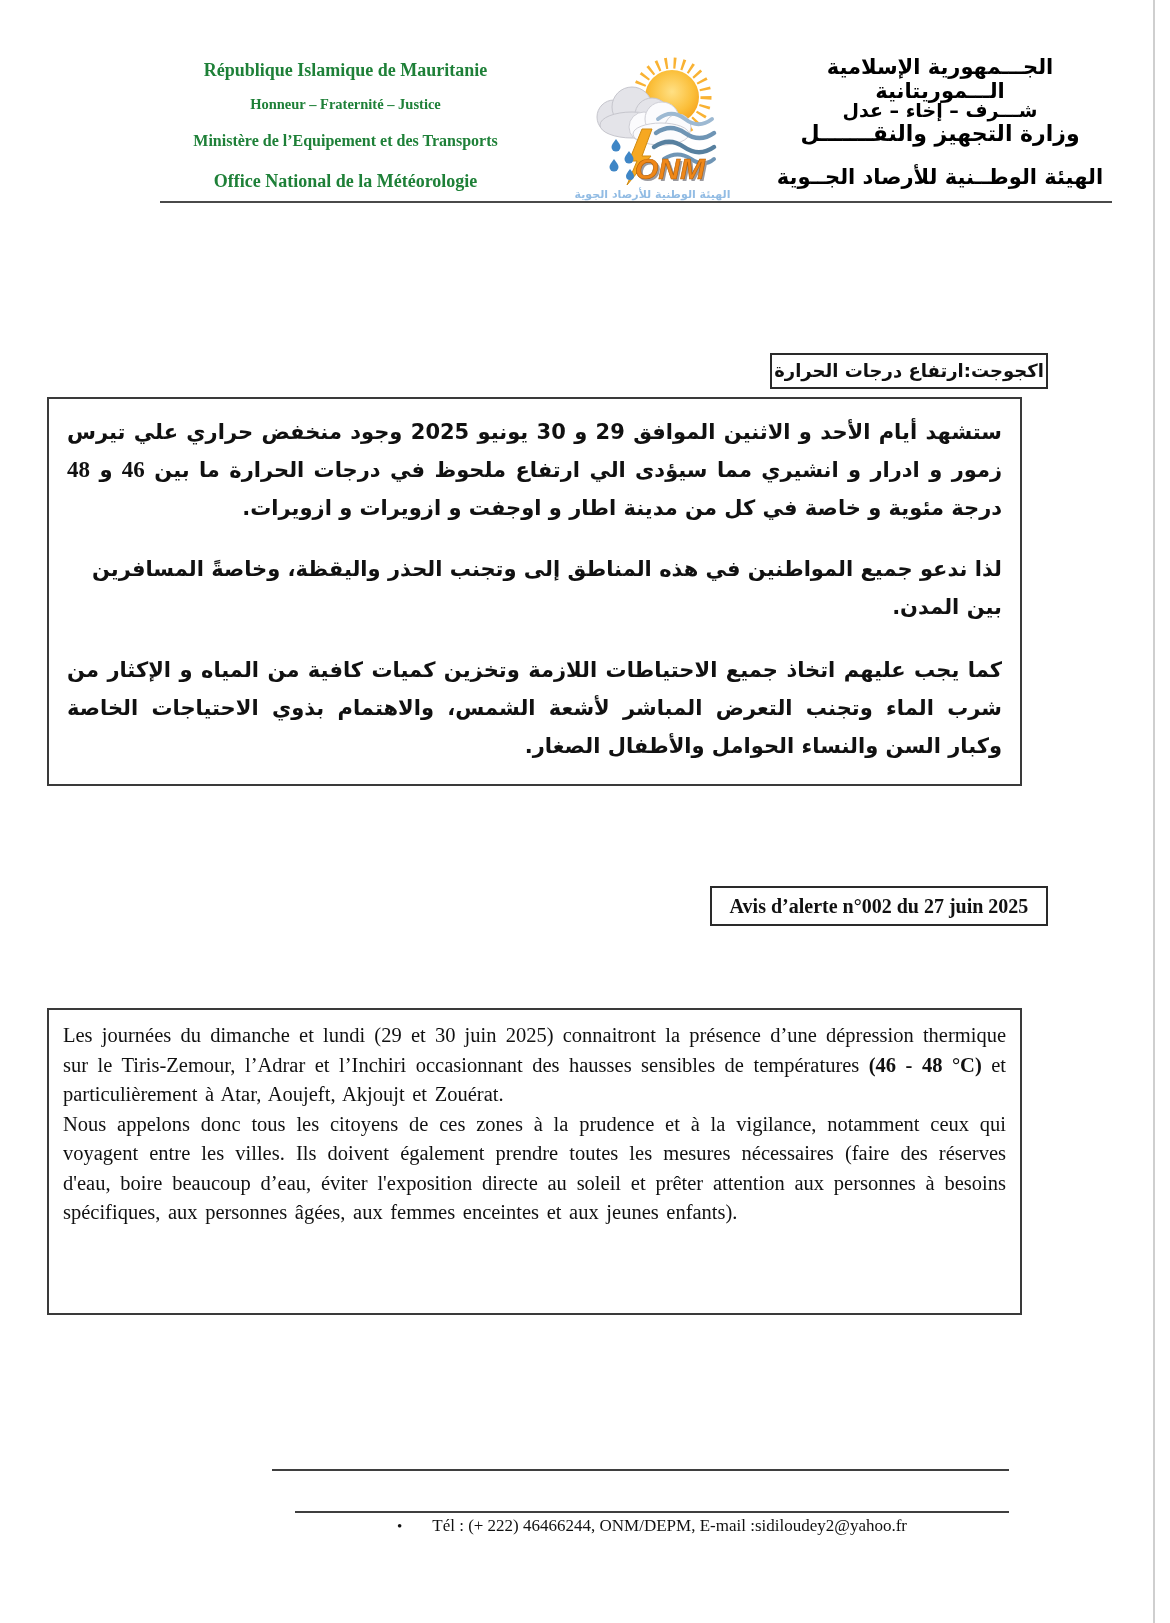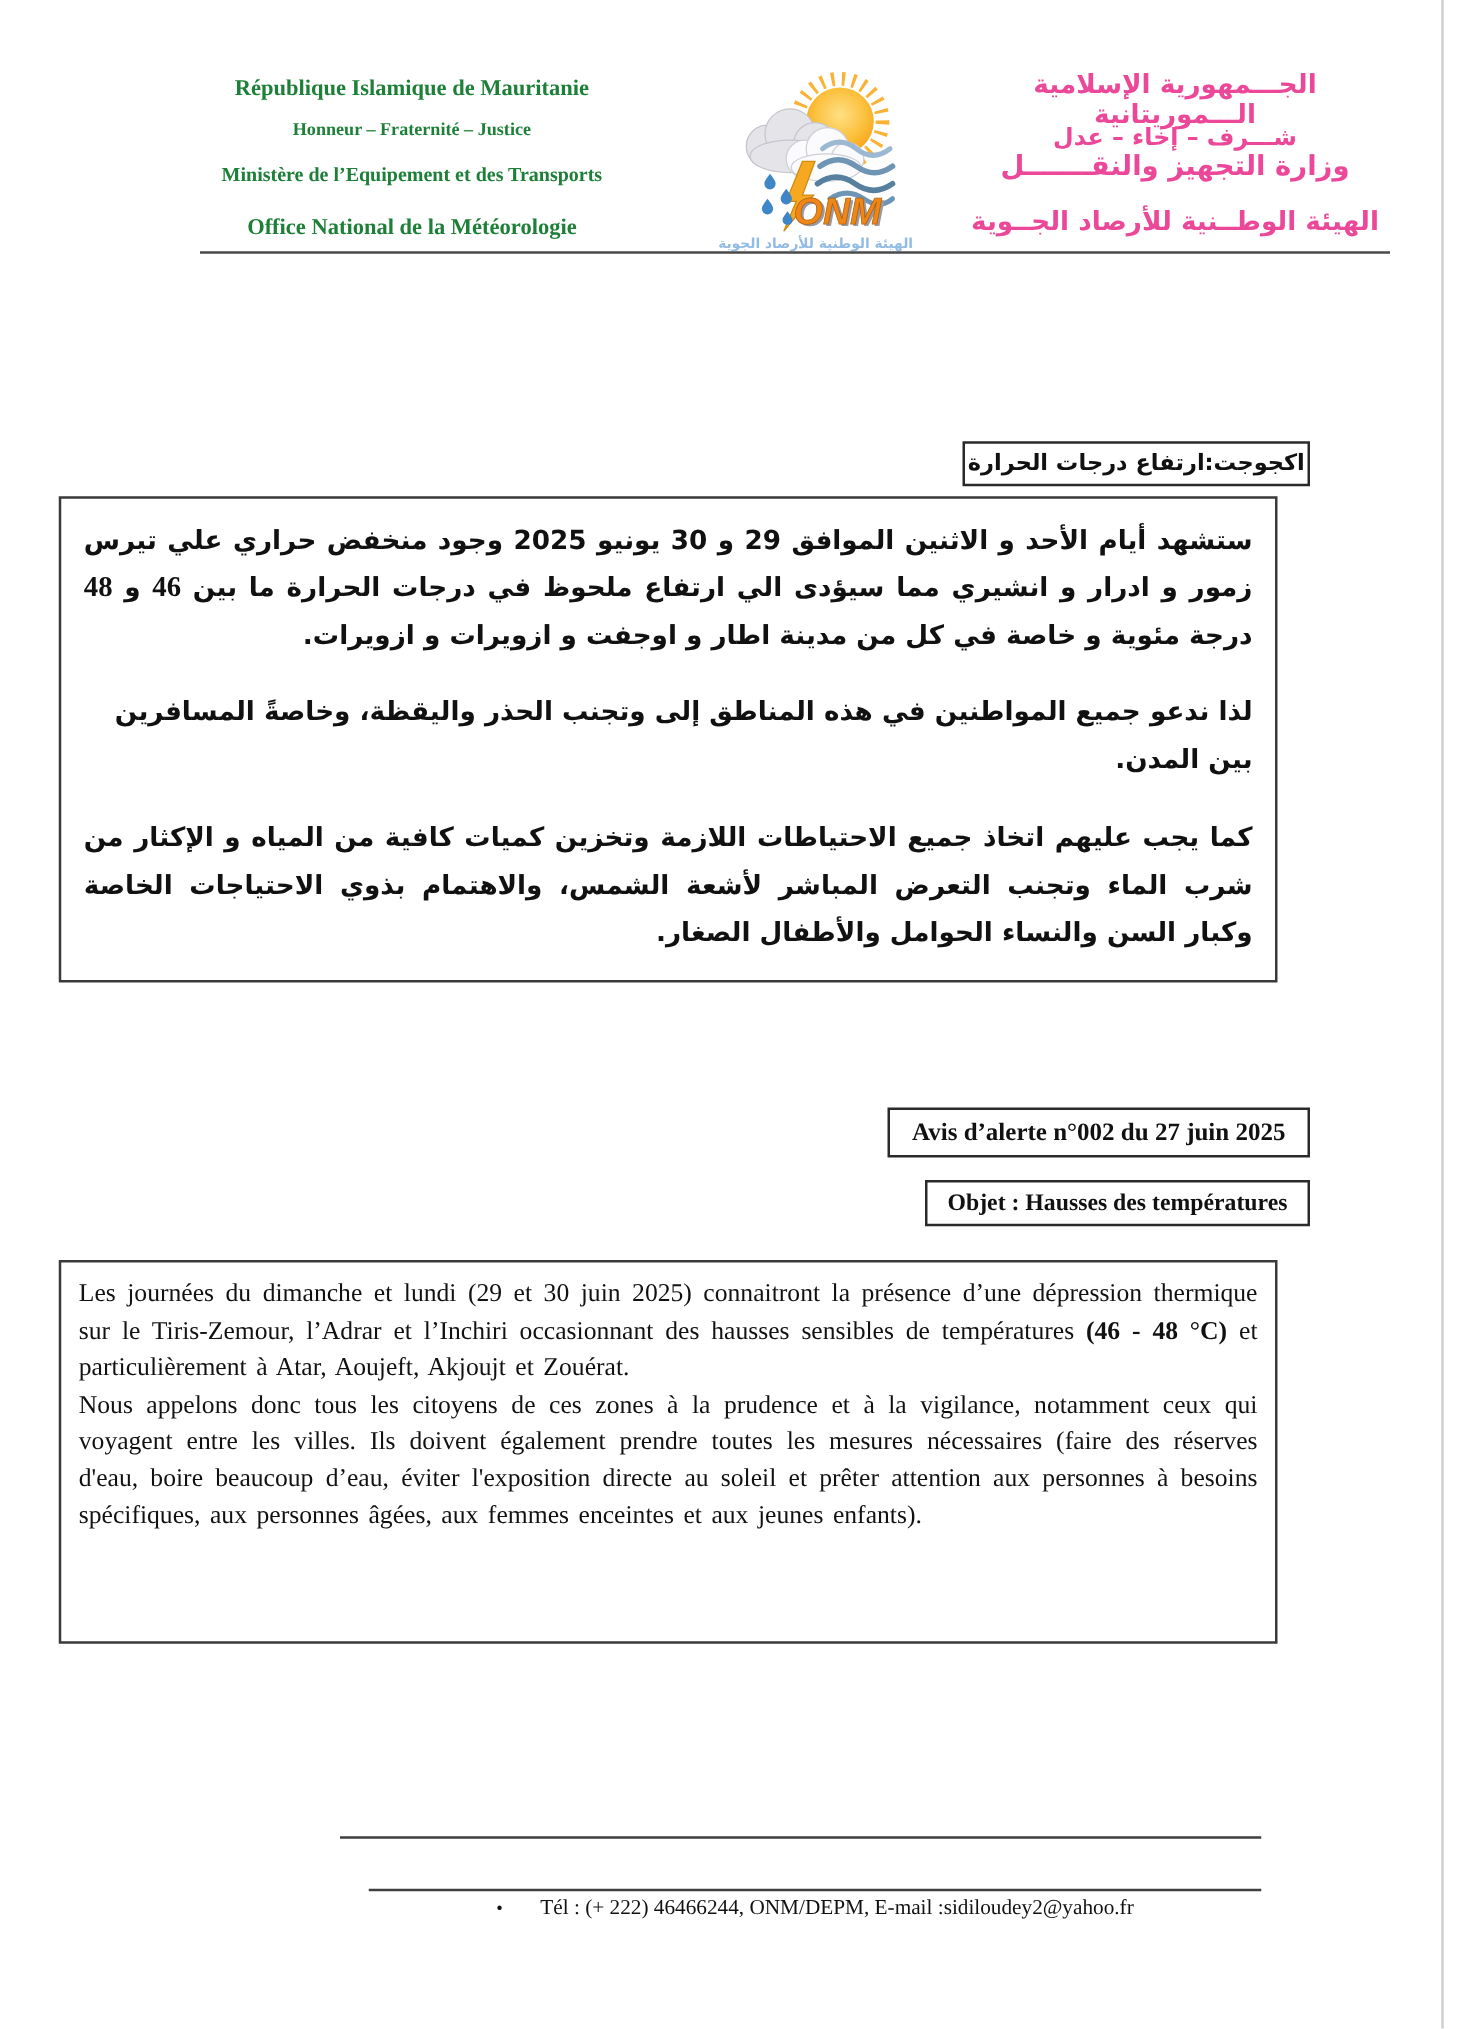--- a/index.html
+++ b/index.html
@@ -1,24 +1,24 @@
 <!DOCTYPE html>
 <html lang="fr"><head>
 <meta charset="utf-8">
 <style>
   html,body{margin:0;padding:0;background:#ffffff;}
   .page{position:relative;width:1170px;height:1623px;background:#ffffff;overflow:hidden;
         font-family:"Liberation Serif","DejaVu Serif",serif;color:#111;}
   
-  .hl{position:absolute;left:132px;width:395px;text-align:center;color:#1e8038;font-weight:bold;}
+  .hl{position:absolute;left:148px;width:395px;text-align:center;color:#1e8038;font-weight:bold;}
   .hl1{top:60px;font-size:18px;}
   .hl2{top:96px;font-size:14.5px;}
   .hl3{top:132px;font-size:16px;}
   .hl4{top:171px;font-size:18px;}
-  .hr-ar{position:absolute;left:765px;width:350px;text-align:center;color:#ec4899;font-weight:bold;
+  .hr-ar{position:absolute;left:765px;width:350px;text-align:center;color:#000000;font-weight:bold;
          direction:rtl;font-family:"DejaVu Sans",sans-serif;}
   .hr1{top:55px;font-size:21px;}
   .hr2{top:99px;font-size:19px;}
   .hr3{top:121px;font-size:22px;}
   .hr4{top:165px;font-size:21px;}
   .header-rule{position:absolute;top:201px;left:160px;width:952px;height:2px;background:#4a4a4a;}
   
   .logo-wrap{position:absolute;left:572px;top:57px;width:160px;height:130px;}
   .logo-caption{position:absolute;left:560px;top:188px;width:185px;text-align:center;
                 font-size:11px;color:#92bce4;direction:rtl;font-family:"DejaVu Sans",sans-serif;font-weight:bold;}
@@ -119,21 +119,20 @@
   <div class="lbl-box subj-box">اكجوجت:ارتفاع درجات الحرارة</div>
 
   <div class="body-box ar-box">
     <p><span>ستشهد أيام الأحد و الاثنين الموافق 29 و 30 يونيو 2025 وجود منخفض حراري علي تيرس زمور و ادرار و انشيري مما سيؤدى الي ارتفاع ملحوظ في درجات الحرارة ما بين </span><span class="big-num">46</span><span> و </span><span class="big-num">48</span><span> درجة مئوية و خاصة في كل من مدينة اطار و اوجفت و ازويرات و ازويرات.</span></p>
     <p class="p2">لذا ندعو جميع المواطنين في هذه المناطق إلى وتجنب الحذر واليقظة، وخاصةً المسافرين بين المدن.</p>
     <p class="p3">كما يجب عليهم اتخاذ جميع الاحتياطات اللازمة وتخزين كميات كافية من المياه و الإكثار من شرب الماء وتجنب التعرض المباشر لأشعة الشمس، والاهتمام بذوي الاحتياجات الخاصة وكبار السن والنساء الحوامل والأطفال الصغار.</p>
   </div>
 
   <div class="lbl-box avis-box">Avis d’alerte n°002 du 27 juin 2025</div>
 
-  <div class="lbl-box objet-box">Objet : Hausses des températures</div>
 
   <div class="body-box fr-box">
     <p><span>Les journées du dimanche et lundi (29 et 30 juin 2025) connaitront la présence d’une dépression thermique sur le Tiris-Zemour, l’Adrar et l’Inchiri occasionnant  des hausses sensibles de températures </span><span class="fr-bold">(46 - 48 °C)</span><span> et particulièrement à Atar, Aoujeft, Akjoujt et Zouérat.</span></p>
     <p>Nous appelons donc tous les citoyens de ces zones à la prudence et à la vigilance, notamment ceux qui voyagent entre les villes. Ils doivent également prendre toutes les mesures nécessaires (faire des réserves d'eau,  boire beaucoup d’eau,  éviter l'exposition directe au soleil et prêter attention aux personnes à besoins spécifiques, aux personnes âgées, aux femmes enceintes et aux jeunes enfants).</p>
   </div>
 
   <div class="f-rule1"></div>
   <div class="f-rule2"></div>
   <div class="footer-line">
     <span class="footer-bullet">•</span>

